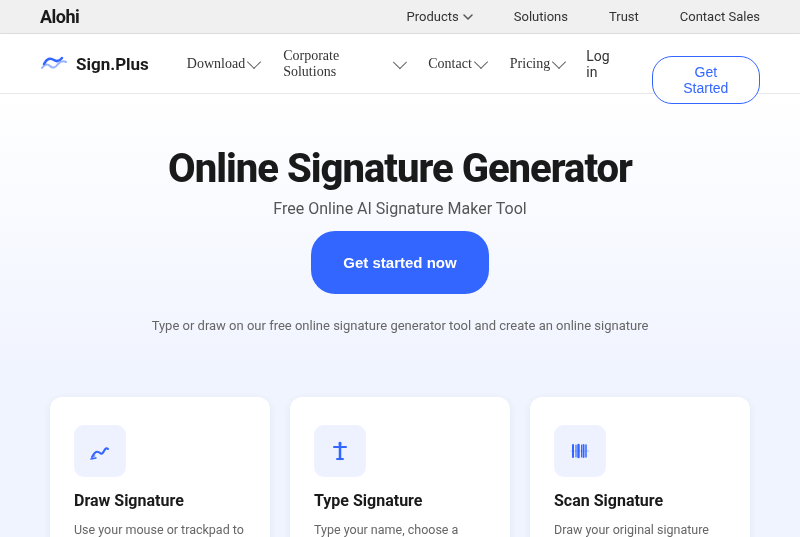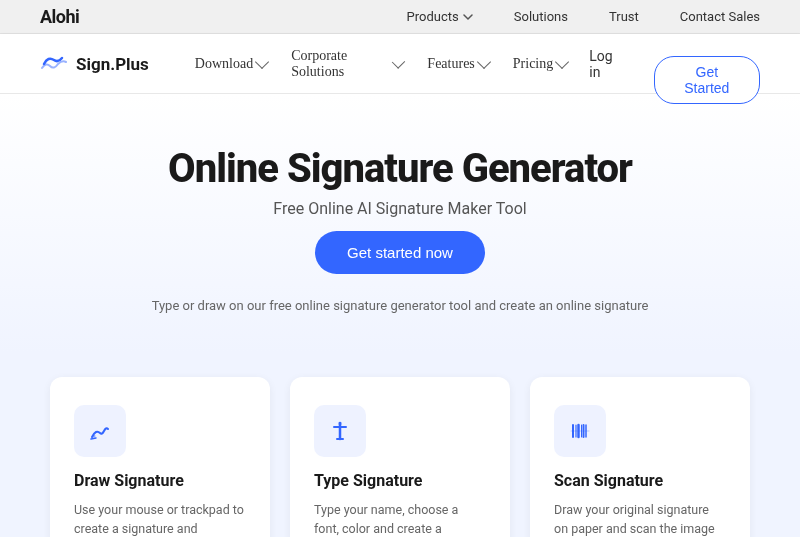--- a/index.html
+++ b/index.html
@@ -43,21 +43,21 @@
       padding: 0 40px;
       display: flex;
       align-items: center;
       justify-content: space-between;
       height: 60px;
       box-shadow: 0 1px 4px rgba(0,0,0,0.05);
     }
     .main-nav-left {
       display: flex;
       align-items: center;
-      gap: 36px;
+      gap: 28px;
     }
     .brand-logo {
       display: flex;
       align-items: center;
       gap: 8px;
       font-size: 17px;
       font-weight: 700;
       color: #1a1a1a;
       text-decoration: none;
     }
@@ -131,23 +131,23 @@
     .hero-subtitle {
       font-size: 16px;
       color: #555;
       margin-bottom: 13px;
     }
     .hero-cta {
       background: #3366ff;
       color: #fff;
       border: none;
       border-radius: 24px;
-      padding: 13px 32px;
+      padding: 23px 32px;
       font-size: 15px;
-      font-weight: 400;
+      font-weight: 700;
       cursor: pointer;
       margin-bottom: 24px;
     }
     .hero-desc {
       font-size: 13px;
       color: #666;
     }
 
     
     .cards-section {
@@ -223,21 +223,21 @@
     <div class="nav-links">
       <div class="nav-item">
         <span>Download</span>
         <span class="chevron"></span>
       </div>
       <div class="nav-item">
         <span>Corporate Solutions</span>
         <span class="chevron"></span>
       </div>
       <div class="nav-item">
-        <span>Features</span>
+        <span>Contact</span>
         <span class="chevron"></span>
       </div>
       <div class="nav-item">
         <span>Pricing</span>
         <span class="chevron"></span>
       </div>
     </div>
   </div>
   <div class="main-nav-right">
     <div class="login-btn">Log in</div>

